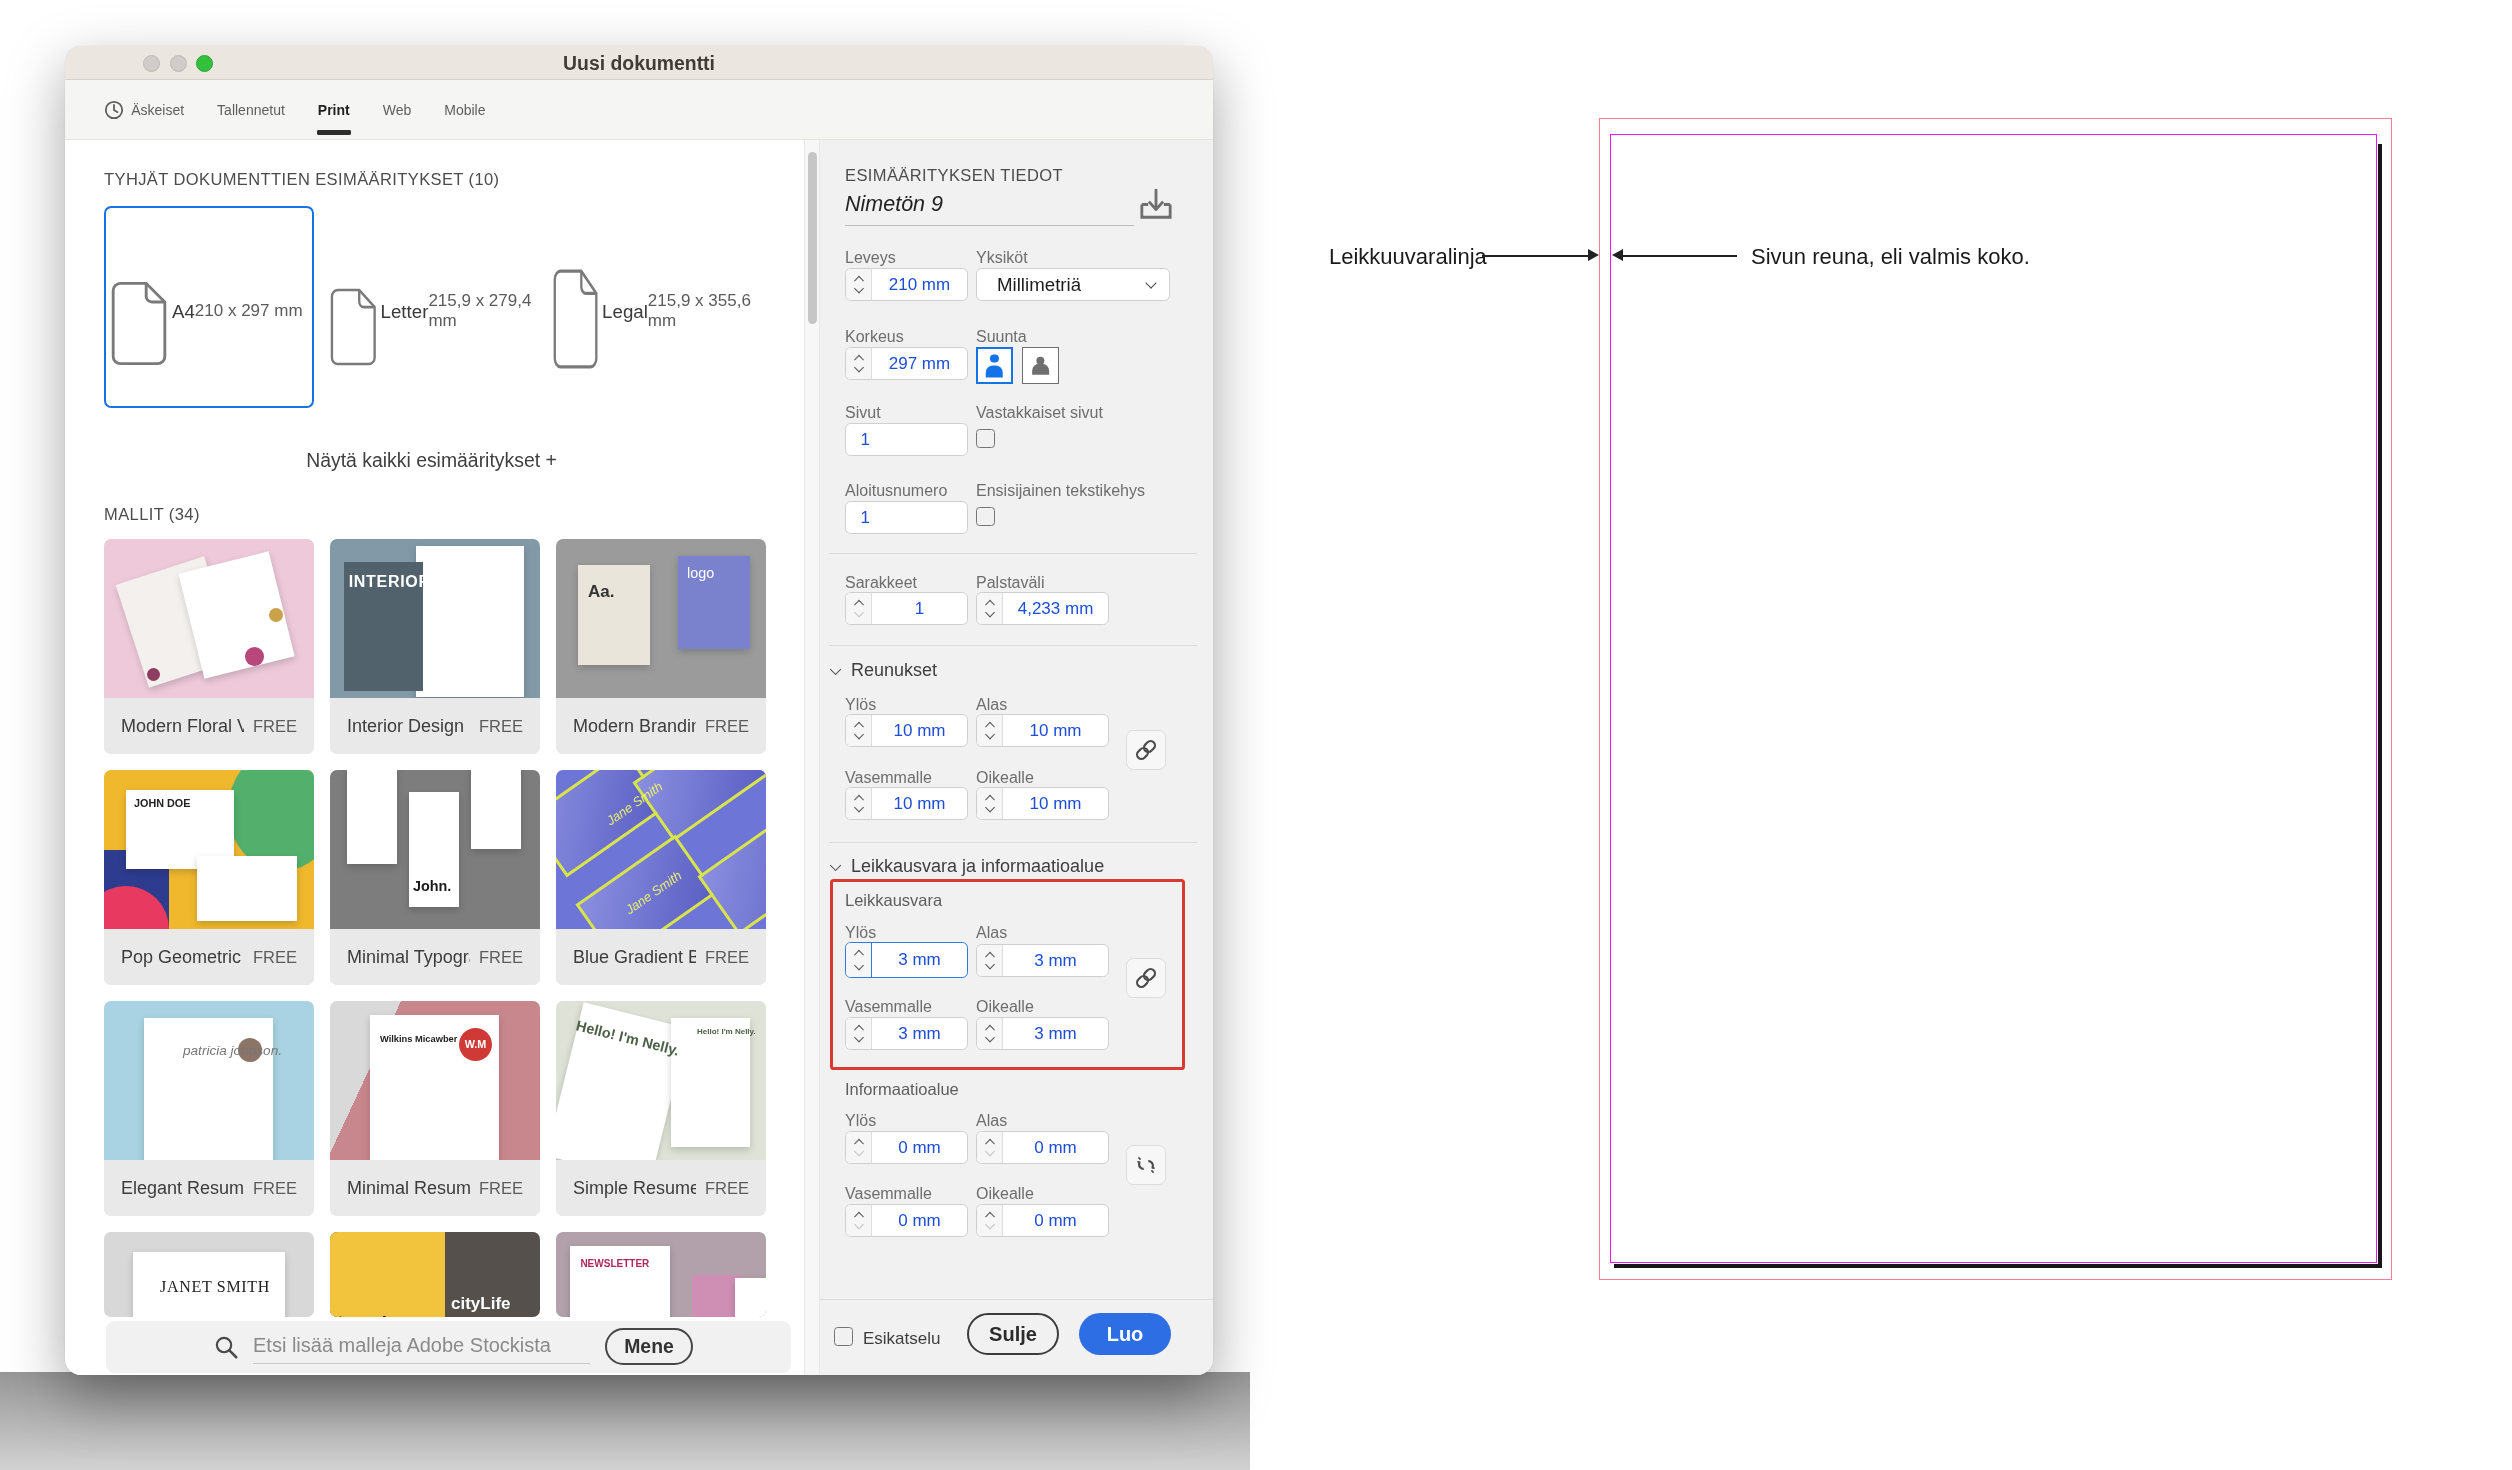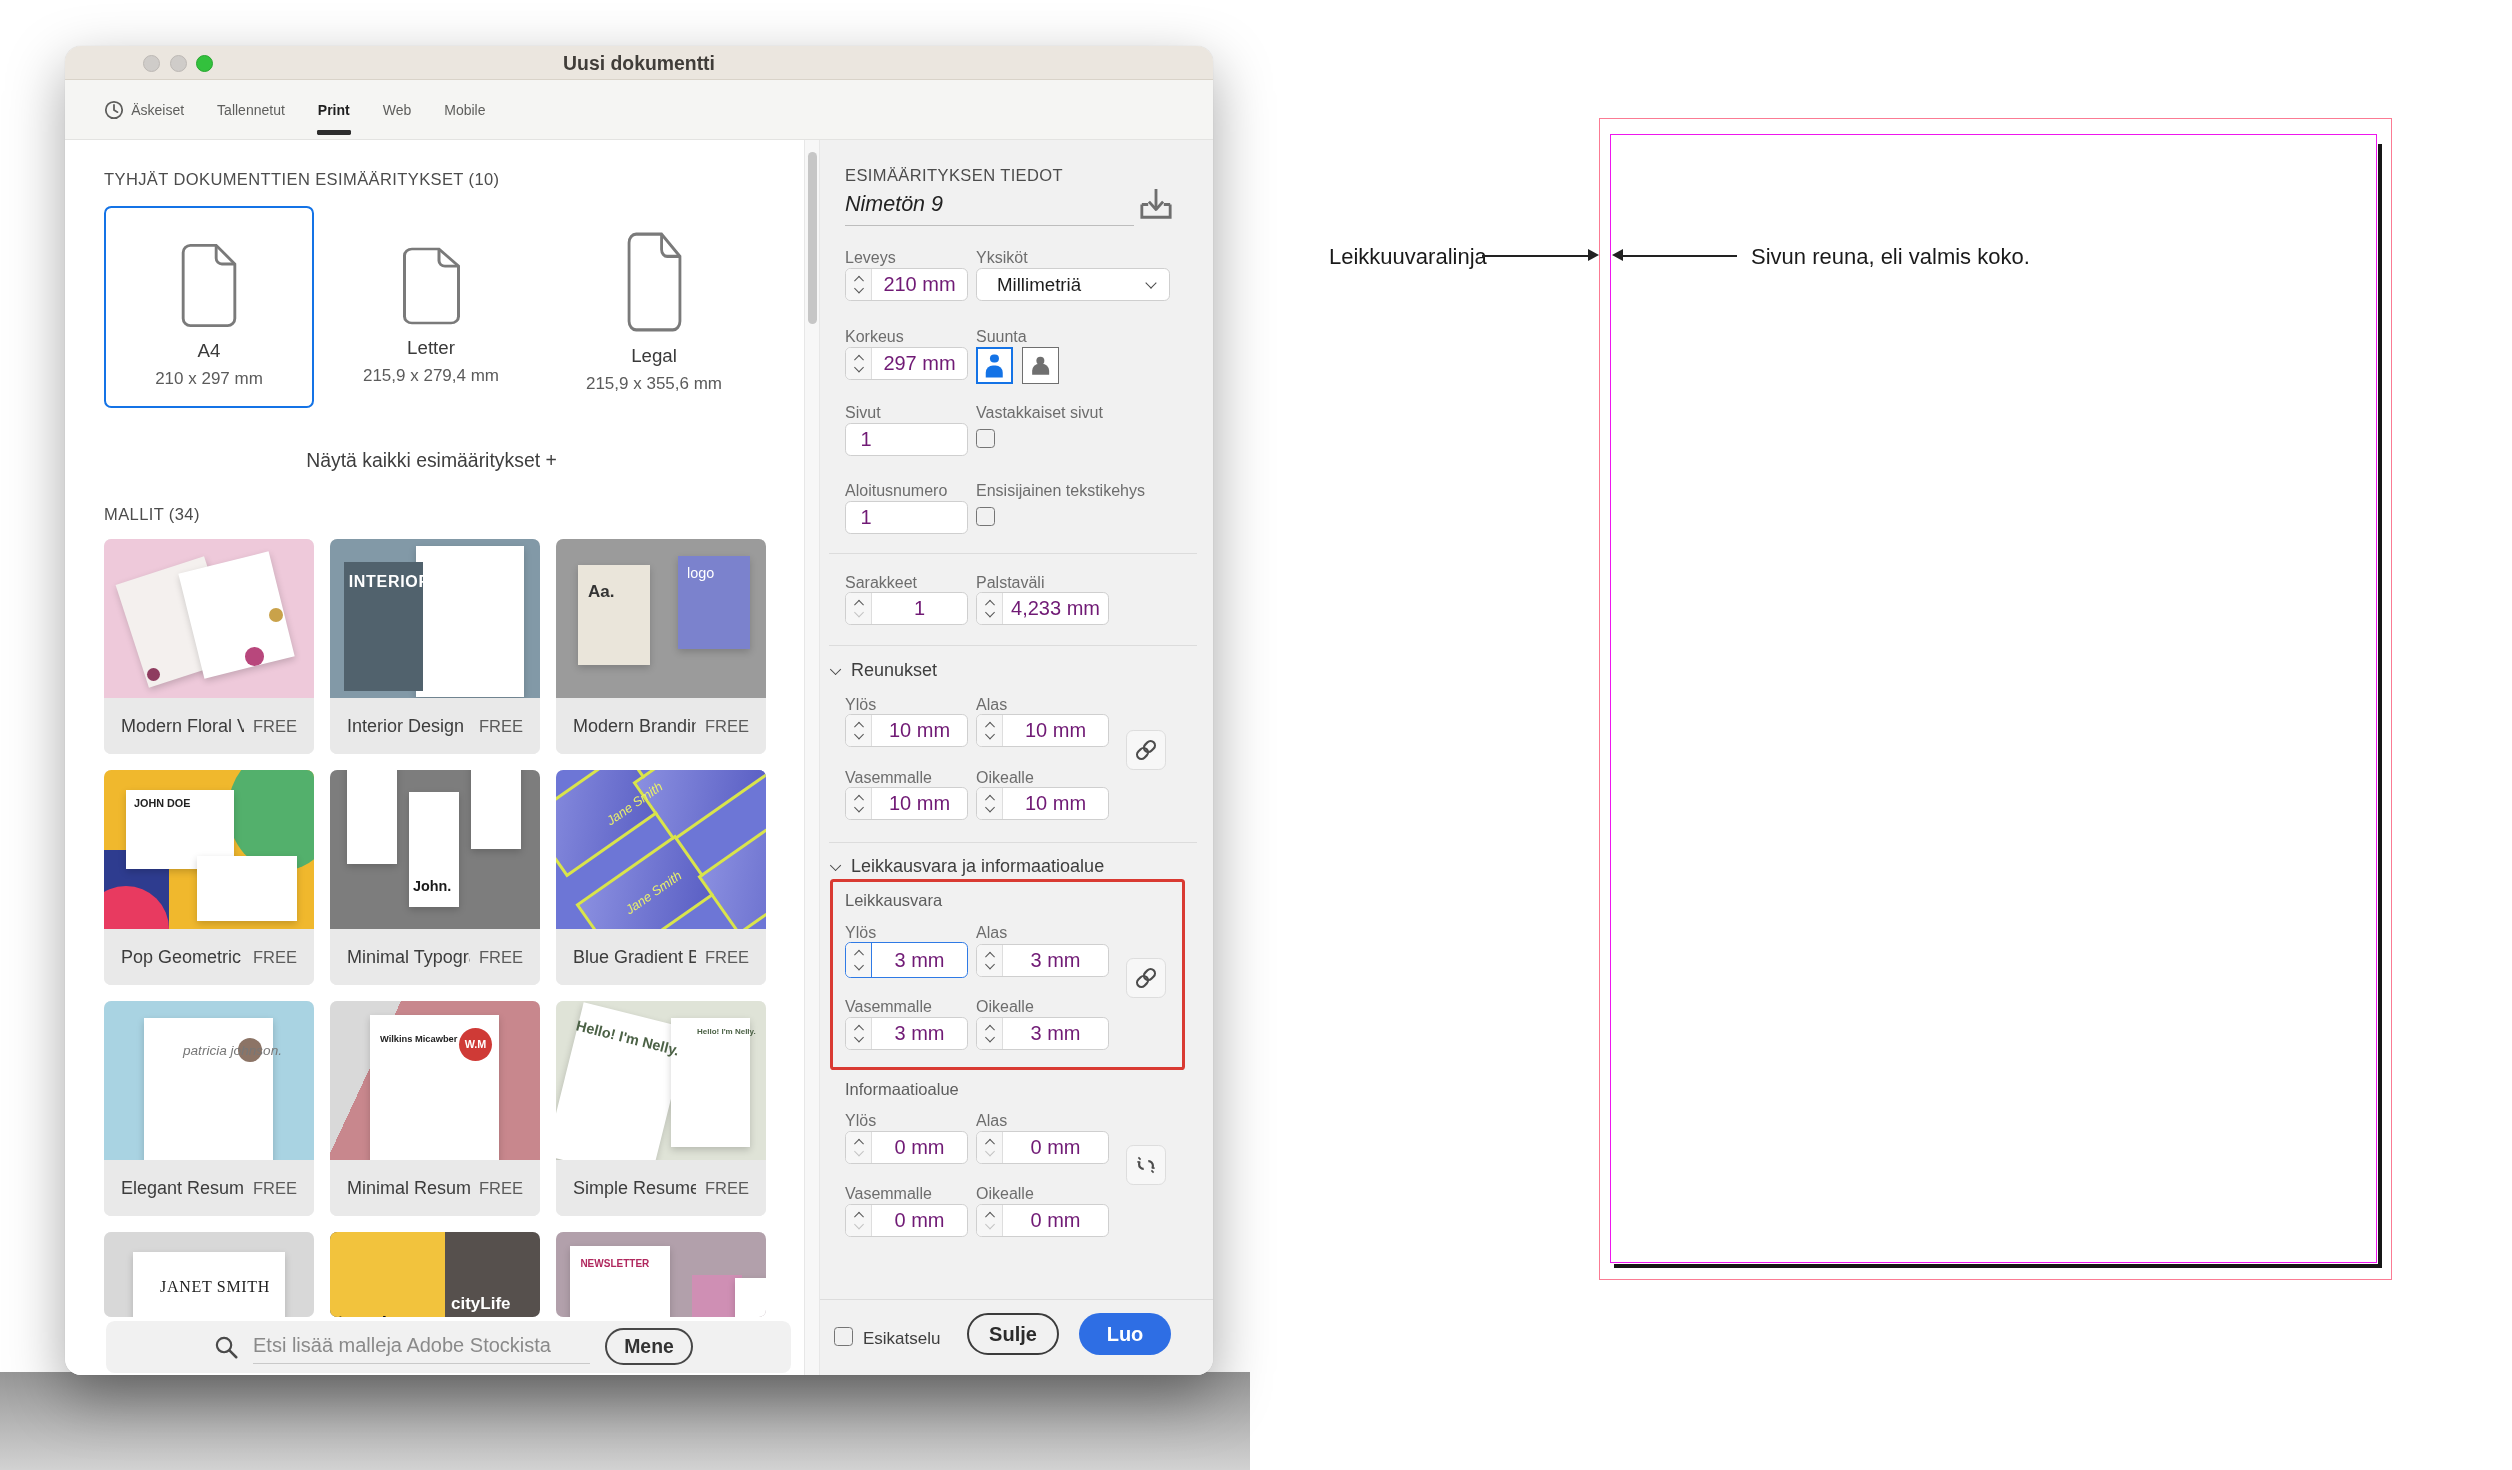--- a/index.html
+++ b/index.html
@@ -35,21 +35,21 @@
     bottom:-17px; width:34px; height:4.3px; background:#2d2d2d; border-radius:1.4px; }
   .clock-svg { width:20px; height:20px; }
 
   .body { flex:1; display:flex; position:relative; }
 
   
   .left { width:739px; background:#fff; position:relative; }
   .sec-h { position:absolute; font-size:16.5px; letter-spacing:0.4px; color:#4c4c4c; }
 
   .preset-cell { position:absolute; width:210px; height:202px; border-radius:7.2px;
-    display:flex; flex-direction:column; align-items:center; }
+    display:flex; flex-direction:row; align-items:center; }
   .preset-cell.sel { border:2.2px solid #1473e6; }
   .doc-svg { stroke:#7a7a7a; stroke-width:4; fill:none; }
   .preset-name { font-size:18.7px; color:#3a3a3a; margin-top:10px; }
   .preset-dims { font-size:17px; color:#5b5b5b; margin-top:7.2px; }
 
   .show-all { position:absolute; left:39px; width:655px; text-align:center;
     font-size:19.4px; color:#3f3f3f; }
 
   .card { position:absolute; width:210px; height:215px; border-radius:7.2px;
     overflow:hidden; background:#e9e9e9; }
@@ -148,21 +148,21 @@
 
   .rf { position:absolute; height:33px; background:#fff; border:1.1px solid #cfcfcf;
     border-radius:5.7px; display:flex; overflow:hidden; }
   .rf .sp { width:26px; background:#f6f6f6; border-right:1.1px solid #dedede; position:relative; }
   .chev { position:absolute; left:50%; width:7.2px; height:7.2px;
     border-right:1.8px solid #555; border-bottom:1.8px solid #555; }
   .chev.up { top:8px; transform:translateX(-50%) rotate(-135deg); }
   .chev.dn { bottom:8px; transform:translateX(-50%) rotate(45deg); }
   .chev.dis { border-color:#c3c3c3; }
   .rf .val { flex:1; display:flex; align-items:center; justify-content:center;
-    font-size:20px; color:#701a75; }
+    font-size:17px; color:#1d4ed8; }
   .rf.plain .val { justify-content:flex-start; padding-left:14.4px; }
   .rf.focus { border:1.8px solid #2f7ae5; }
   .rf.focus .sp { border-right-color:#2f7ae5; }
   .c1f { left:25px; width:123px; }
   .c2f { left:156px; width:133px; }
 
   .dropdown { position:absolute; left:156px; width:194px; height:33px; background:#fff;
     border:1.1px solid #cfcfcf; border-radius:5.7px; display:flex; align-items:center;
     padding:0 32px 0 20px; font-size:18.7px; color:#1d1d1d; }
   .dropdown .dchev { position:absolute; right:14.4px; top:10px; width:8px; height:8px;

